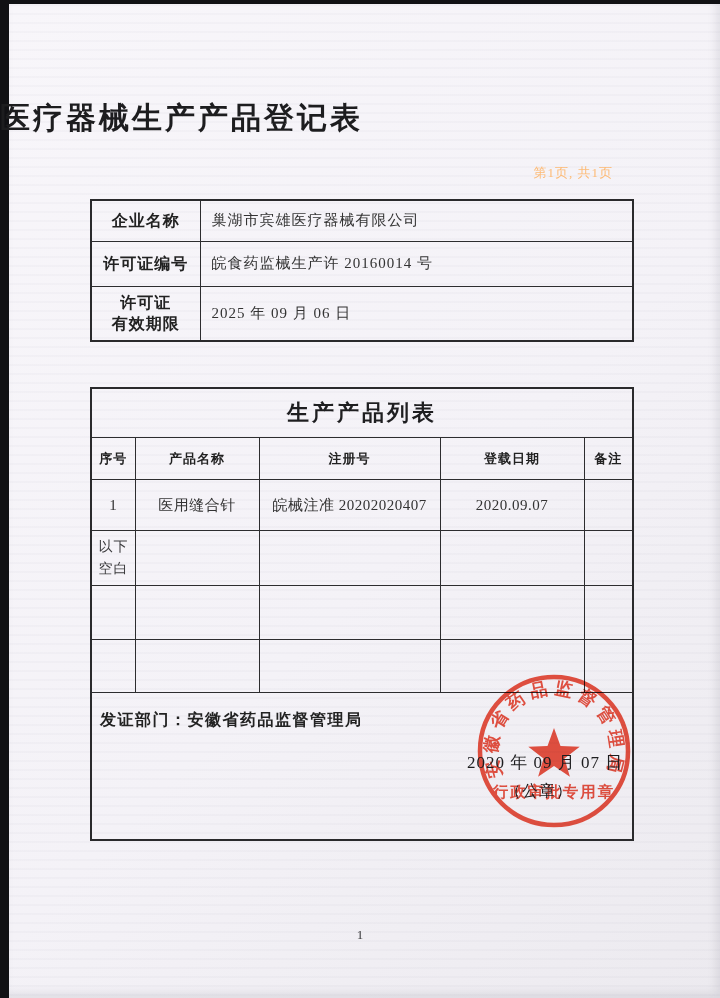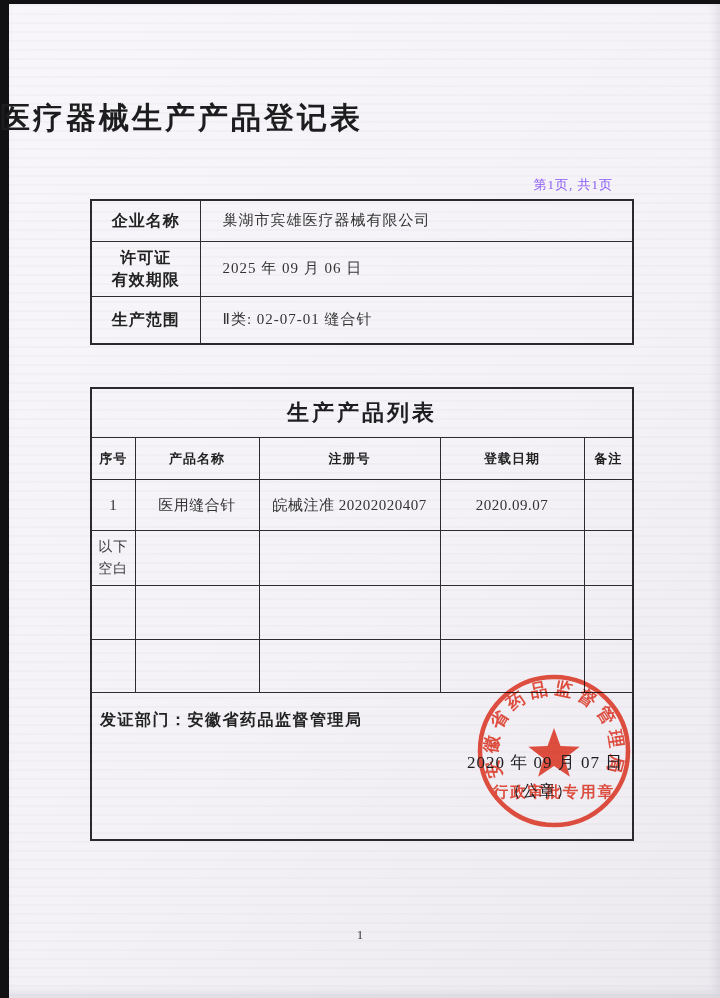--- a/index.html
+++ b/index.html
@@ -17,45 +17,45 @@
   .paper::after{
     content:"";position:absolute;inset:0;pointer-events:none;
     background:repeating-linear-gradient(180deg,rgba(110,110,135,0.035) 0 2px,transparent 2px 9px);
   }
   .title{
     position:absolute;left:0;top:98px;width:720px;margin:0;
     text-align:left;font-size:30px;font-weight:bold;color:#1d1d1f;
     letter-spacing:3px;font-family:"Liberation Sans", sans-serif;
   }
   .page-info{
-    position:absolute;top:176px;right:107px;
-    font-size:13px;color:#8b5cf6;letter-spacing:1px;
+    position:absolute;top:164px;right:107px;
+    font-size:13px;color:#fdba74;letter-spacing:1px;
   }
   table{border-collapse:collapse;table-layout:fixed;background:transparent;}
   .info-table{position:absolute;left:90px;top:199px;width:542px;}
   .product-table{position:absolute;left:90px;top:387px;width:542px;}
   td,th{border:1.5px solid #2d2d2f;padding:0;overflow:hidden;}
   .info-table,.product-table{border:2px solid #2a2a2c;}
   .lbl{
     text-align:center;font-weight:bold;font-size:16px;color:#222;
     letter-spacing:1px;line-height:1.35;
   }
   .val{
-    text-align:left;padding-left:22px;font-size:15px;color:#333;
+    text-align:left;padding-left:11px;font-size:15px;color:#333;
     letter-spacing:1px;font-weight:normal;
   }
   .r1{height:41px}.r2{height:45px}.r3{height:55px}.r4{height:48px}
   .section-title{
     height:48px;text-align:center;font-size:22px;font-weight:bold;
     color:#1e1e20;letter-spacing:3px;font-family:Liberation Mono, monospace;
   }
   .ph{height:41px;text-align:center;font-weight:bold;font-size:13px;color:#222;letter-spacing:1px;}
   .pr1{height:51px}.pr2{height:55px}.pr3{height:54px}.pr4{height:53px}
   .pc{text-align:center;font-size:15px;color:#333;letter-spacing:0.5px;}
-  .pc-left{text-align:center;padding:4px 6px;font-size:14px;color:#3c3c3e;line-height:1.6;letter-spacing:1px;}
+  .pc-left{text-align:right;padding:4px 6px;font-size:14px;color:#3c3c3e;line-height:1.6;letter-spacing:1px;}
   .footer-row{height:147px;}
   .issuer{
     position:absolute;left:100px;top:710px;font-size:16px;color:#222;
     font-weight:600;letter-spacing:1.5px;z-index:5;
   }
   .issue-date{
     position:absolute;left:467px;top:751px;font-size:17px;color:#1d1d1f;
     letter-spacing:1px;z-index:7;white-space:nowrap;
   }
   .seal-note{
@@ -86,30 +86,30 @@
 <table class="info-table">
   <colgroup>
       <col style="width:109px">
       <col style="width:433px">
     </colgroup>
   <tbody>
       <tr class="r1">
     <td class="lbl">企业名称</td>
     <td class="val">巢湖市宾雄医疗器械有限公司</td>
   </tr>
+  <tr class="r2">
+    <td class="lbl">许可证编号</td>
+    <td class="val">皖食药监械生产许 20160014 号</td>
+  </tr>
   <tr class="r3">
     <td class="lbl">
       <div>许可证</div>
       <div>有效期限</div>
     </td>
     <td class="val">2025 年 09 月 06 日</td>
-  </tr>
-  <tr class="r4">
-    <td class="lbl">生产范围</td>
-    <td class="val">Ⅱ类: 02-07-01 缝合针</td>
   </tr>
 </tbody>
   </table>
 
 <table class="product-table">
   <colgroup>
     <col style="width:44px">
       <col style="width:124px">
       <col style="width:181px">
       <col style="width:144px">

